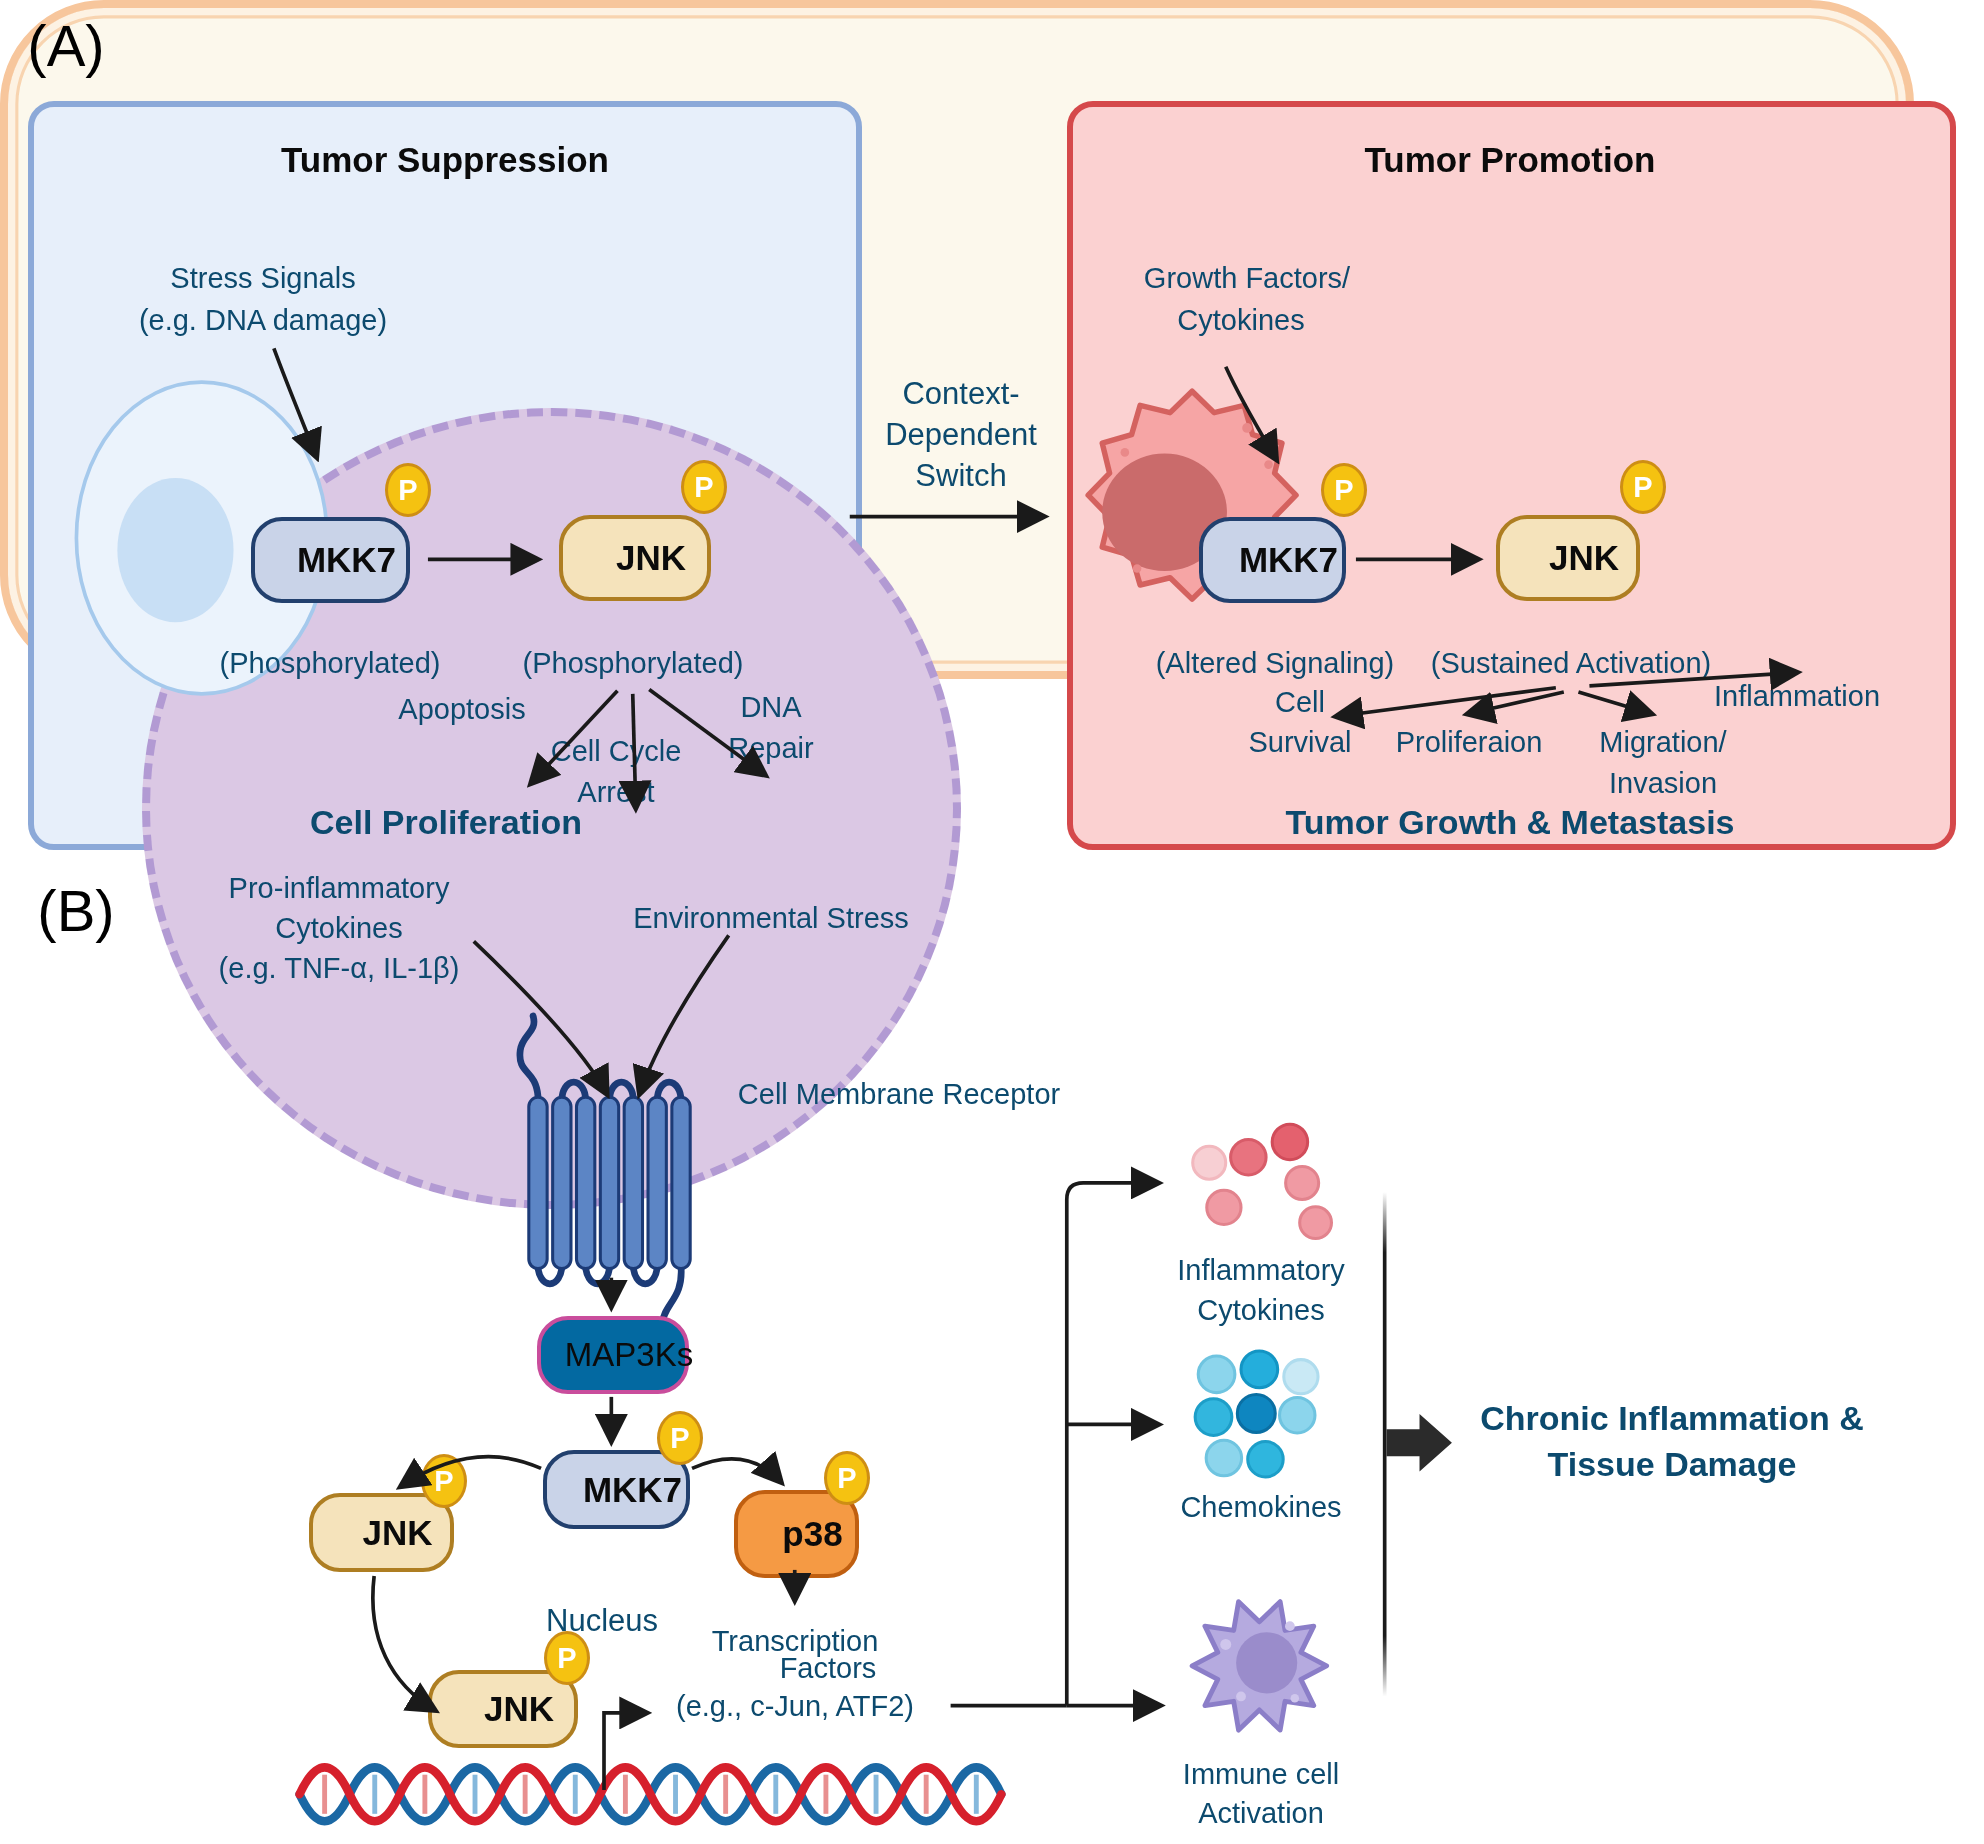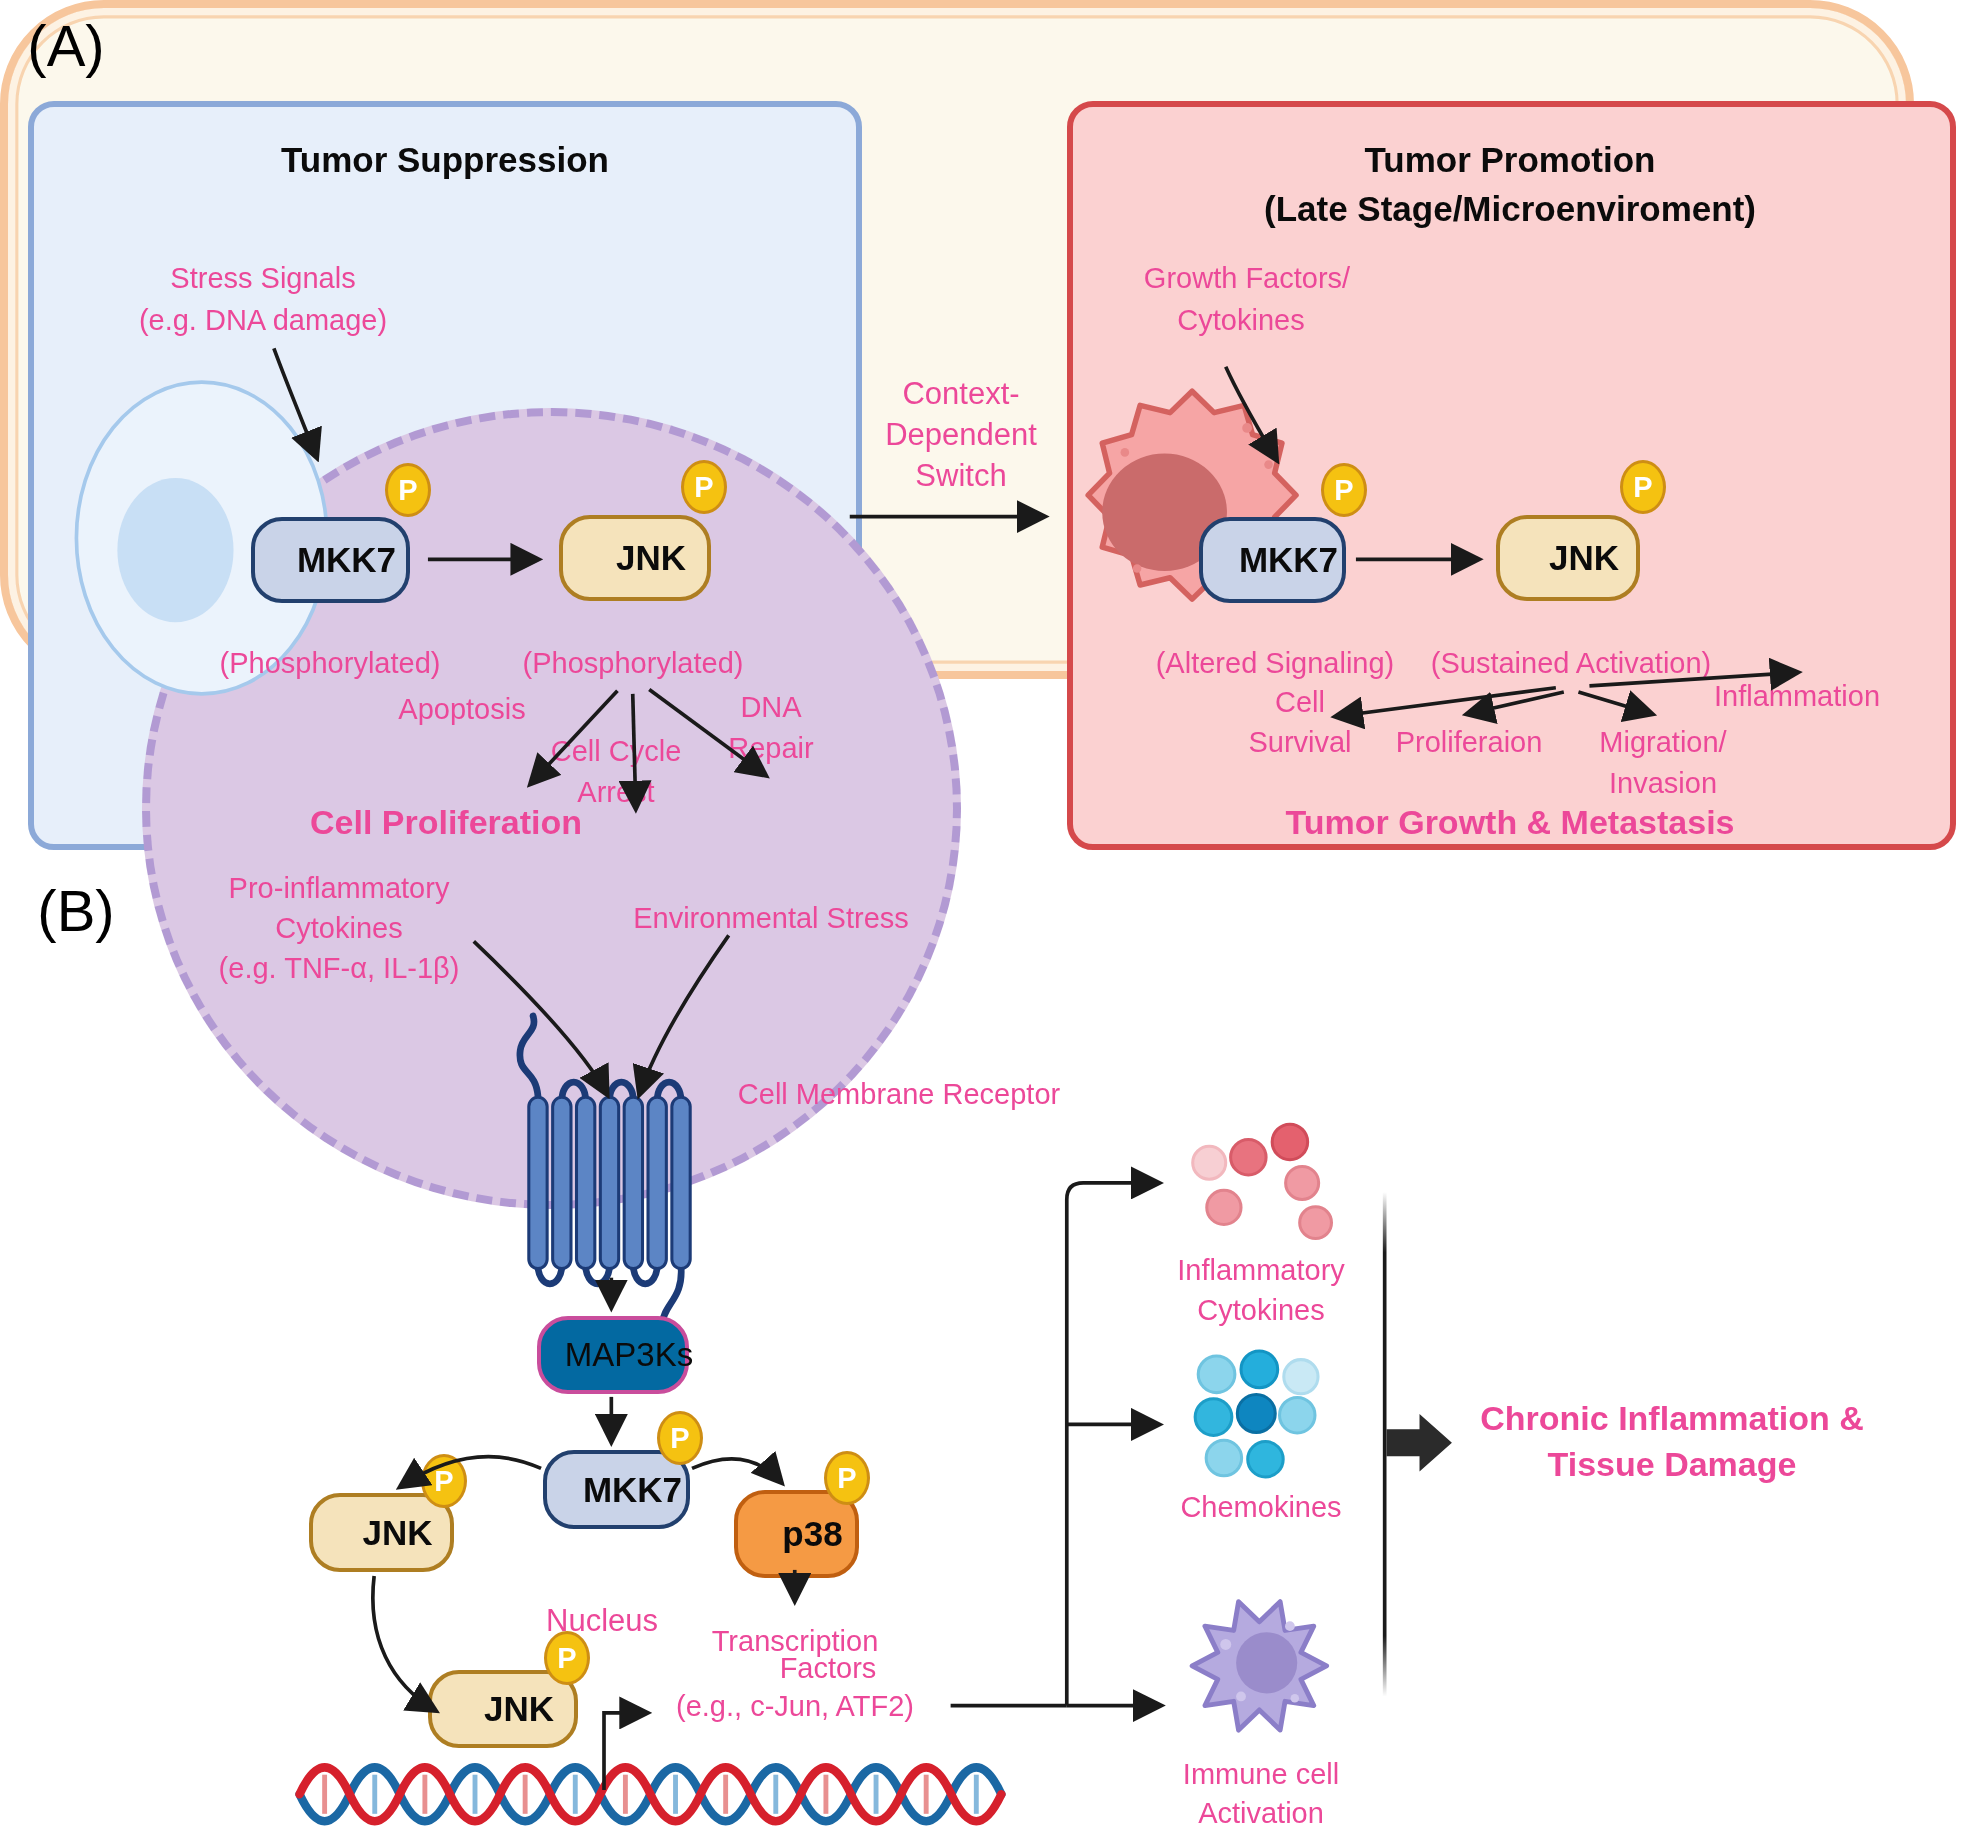--- a/index.html
+++ b/index.html
@@ -8,21 +8,21 @@
   .panel{position:absolute;box-sizing:border-box;z-index:0;}
   #panel-suppression{left:27.5px;top:101px;width:834px;height:749px;background:#E7EFFA;
      border:6.7px solid #8CA9D8;border-radius:26px;}
   #panel-promotion{left:1067px;top:101px;width:889px;height:749px;background:#FBD1D1;
      border:6.7px solid #D5494B;border-radius:26px;}
   #cell-b{left:52px;top:1166px;width:1898px;height:663px;background:#FCF8EC;
      border:8px solid #F7C69C;border-radius:104px;overflow:hidden;z-index:0;
      box-shadow:inset 0 0 0 7.3px #FDF2E3, inset 0 0 0 10.4px #F8D4B0;}
   #nucleus-b{position:absolute;left:142px;top:408px;width:819px;height:801px;
      background:#DBC8E4;border:8px dashed #B29AD3;border-radius:50%;box-sizing:border-box;}
-  .lbl{position:absolute;transform:translate(-50%,-50%);white-space:nowrap;color:#ec4899;
+  .lbl{position:absolute;transform:translate(-50%,-50%);white-space:nowrap;color:#0c4a6e;
        font-size:29px;line-height:1.12;text-align:center;z-index:3;}
   .bold{font-weight:700;}
   .big{font-size:58px;color:#000;}
   .title{font-size:35px;font-weight:700;color:#0b0b0b;}
   .state{font-size:29px;}
   .box{position:absolute;display:flex;align-items:center;justify-content:center;
        box-sizing:border-box;font-weight:700;color:#0b0b0b;z-index:3;
        font-family:"Liberation Sans",sans-serif;}
   .pill{border-radius:31px;padding-left:32px;}
   .mkk7{background:#C9D3E8;border:4.9px solid #22406E;font-size:35px;}
@@ -158,21 +158,20 @@
   <div class="lbl" style="left:616px;top:792px;">Arrest</div>
   <div class="lbl" style="left:771px;top:707px;">DNA</div>
   <div class="lbl" style="left:771px;top:748px;">Repair</div>
   <div class="lbl bold" style="left:446px;top:822px;font-size:34px;">Cell Proliferation</div>
 
   <div class="lbl" style="left:961px;top:394px;font-size:31px;">Context-</div>
   <div class="lbl" style="left:961px;top:435px;font-size:31px;">Dependent</div>
   <div class="lbl" style="left:961px;top:476px;font-size:31px;">Switch</div>
 
   <div class="lbl title" style="left:1510px;top:160px;">Tumor Promotion</div>
-  <div class="lbl title" style="left:1510px;top:209px;">(Late Stage/Microenviroment)</div>
   <div class="lbl" style="left:1247px;top:278px;">Growth  Factors/</div>
   <div class="lbl" style="left:1241px;top:320px;">Cytokines</div>
 
   <div class="box pill mkk7" style="left:1199px;top:517px;width:147px;height:86px;">
     <span>MKK7</span>
   </div>
   <div class="pbadge" style="left:1344px;top:490px;">P</div>
   <div class="box pill jnkbox" style="left:1496px;top:515px;width:144px;height:86px;">
     <span>JNK</span>
   </div>

